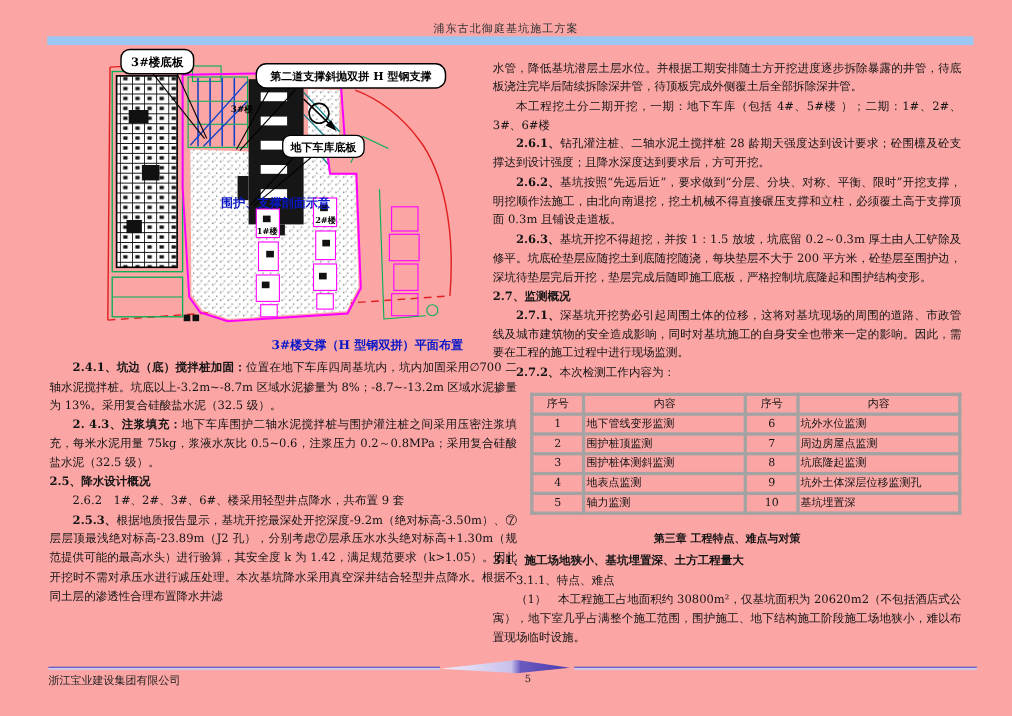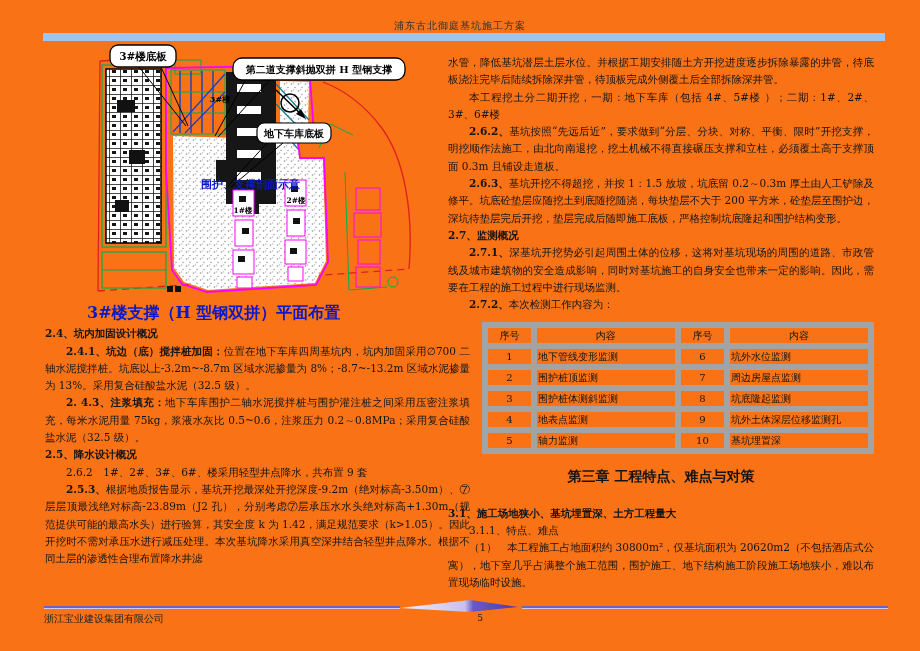--- a/index.html
+++ b/index.html
@@ -1,37 +1,37 @@
 <!DOCTYPE html>
 <html><head>
 <meta charset="utf-8">
 <style>
   html,body{margin:0;padding:0;background:#e9e9e9;}
-  .page{position:relative;width:920px;height:651px;margin:0 auto;background:#f97316;overflow:hidden;
+  .page{position:relative;width:920px;height:651px;margin:0 auto;background:#fca5a5;overflow:hidden;
         font-family:"DejaVu Serif","Liberation Serif",serif;color:#141414;}
   .header-title{position:absolute;top:19px;left:0;width:920px;text-align:center;
         font-size:10px;color:#333;letter-spacing:1px;}
   .header-rule{position:absolute;top:33px;left:43px;width:842px;height:8px;background:#9cc6f2;}
   .col{position:absolute;font-size:10.5px;line-height:17.3px;}
   .col-left{left:45px;top:40px;width:425px;}
   .col-right{left:448px;top:54px;width:426px;}
   .fig{margin-left:42px;width:334px;}
-  .fig-caption{width:334px;text-align:left;color:#0a18c8;font-weight:bold;
-        font-size:16px;line-height:15px;margin:2px 0 5px 0;}
+  .fig-caption{width:334px;text-align:right;color:#0a18c8;font-weight:bold;
+        font-size:11px;line-height:15px;margin:2px 0 5px 0;}
   .blk{text-align:justify;}
   .blk .b{font-weight:bold;}
   .blk.p{text-indent:21px;}
   .blk.p.noind{text-indent:0;}
   .blk.h{font-weight:bold;}
   .mon-table{border-collapse:collapse;margin:9px 0 0 34px;font-size:10px;line-height:12px;}
-  .mon-table th,.mon-table td{border:6px solid #a3a3a3;padding:1px 4px;height:13px;}
+  .mon-table th,.mon-table td{border:3px solid #a3a3a3;padding:1px 4px;height:13px;}
   .mon-table th{font-weight:normal;text-align:center;}
   .mon-table td.num{text-align:center;width:38px;}
   .mon-table td.txt{text-align:left;width:148px;padding-left:1px;}
-  .chapter{font-size:14px;font-weight:bold;text-align:center;margin:14px 0 19px 0;}
+  .chapter{font-size:10px;font-weight:bold;text-align:center;margin:14px 0 3px 0;}
   .footer-rule{position:absolute;top:606px;height:3px;
         background:linear-gradient(#6f63c2 0 55%, #cfc9ec 55% 100%);}
   .footer-rule.left{left:44px;width:356px;}
   .footer-rule.right{left:522px;width:366px;}
   .footer-arrow{position:absolute;left:400px;top:598px;}
   .company{position:absolute;left:44px;top:612px;font-size:10px;color:#222;}
   .pagenum{position:absolute;left:440px;top:613px;width:80px;text-align:center;font-size:9px;color:#222;}
   svg text{font-family:"DejaVu Serif","Liberation Serif",serif;}
 </style>
 </head>
@@ -180,33 +180,33 @@
         </g>
 
         <text x="114" y="148" font-size="11" font-weight="bold" fill="#0a18c8">围护、支撑剖面示意</text>
         <text x="156" y="173" text-anchor="middle" font-size="7.5" font-weight="bold" fill="#000">1#楼</text>
         <text x="209" y="163" text-anchor="middle" font-size="7.5" font-weight="bold" fill="#000">2#楼</text>
         <text x="133" y="62" text-anchor="middle" font-size="8" font-weight="bold" fill="#000">3#楼</text>
       </svg>
       <div class="fig-caption">3#楼支撑（H 型钢双拼）平面布置</div>
     </div>
     <div id="left-blocks">
-        <div class="blk h"><span class="b">2.4、坑内加固设计概况</span></div>
         <div class="blk p"><span class="b">2.4.1、坑边（底）搅拌桩加固：</span><span>位置在地下车库四周基坑内，坑内加固采用∅700 二轴水泥搅拌桩。坑底以上-3.2m~-8.7m 区域水泥掺量为 8%；-8.7~-13.2m 区域水泥掺量为 13%。采用复合硅酸盐水泥（32.5 级）。</span></div>
         <div class="blk p"><span class="b">2. 4.3、注浆填充：</span><span>地下车库围护二轴水泥搅拌桩与围护灌注桩之间采用压密注浆填充，每米水泥用量 75kg，浆液水灰比 0.5~0.6，注浆压力 0.2～0.8MPa；采用复合硅酸盐水泥（32.5 级）。</span></div>
         <div class="blk h"><span class="b">2.5、降水设计概况</span></div>
         <div class="blk p"><span>2.6.2　1#、2#、3#、6#、楼采用轻型井点降水，共布置 9 套</span></div>
         <div class="blk p"><span class="b">2.5.3、</span><span>根据地质报告显示，基坑开挖最深处开挖深度-9.2m（绝对标高-3.50m）、⑦层层顶最浅绝对标高-23.89m（J2 孔），分别考虑⑦层承压水水头绝对标高+1.30m（规范提供可能的最高水头）进行验算，其安全度 k 为 1.42，满足规范要求（k&gt;1.05）。因此开挖时不需对承压水进行减压处理。本次基坑降水采用真空深井结合轻型井点降水。根据不同土层的渗透性合理布置降水井滤</span></div>
       </div>
   </div>
 
   <div class="col col-right">
     <div id="right-top-blocks">
         <div class="blk p noind"><span>水管，降低基坑潜层土层水位。并根据工期安排随土方开挖进度逐步拆除暴露的井管，待底板浇注完毕后陆续拆除深井管，待顶板完成外侧覆土后全部拆除深井管。</span></div>
         <div class="blk p"><span>本工程挖土分二期开挖，一期：地下车库（包括 4#、5#楼 ）；二期：1#、2#、3#、6#楼</span></div>
+        <div class="blk p"><span class="b">2.6.1、</span><span>钻孔灌注桩、二轴水泥土搅拌桩 28 龄期天强度达到设计要求；砼围檩及砼支撑达到设计强度；且降水深度达到要求后，方可开挖。</span></div>
         <div class="blk p"><span class="b">2.6.2、</span><span>基坑按照“先远后近”，要求做到“分层、分块、对称、平衡、限时”开挖支撑，明挖顺作法施工，由北向南退挖，挖土机械不得直接碾压支撑和立柱，必须覆土高于支撑顶面 0.3m 且铺设走道板。</span></div>
         <div class="blk p"><span class="b">2.6.3、</span><span>基坑开挖不得超挖，并按 1：1.5 放坡，坑底留 0.2～0.3m 厚土由人工铲除及修平。坑底砼垫层应随挖土到底随挖随浇，每块垫层不大于 200 平方米，砼垫层至围护边，深坑待垫层完后开挖，垫层完成后随即施工底板，严格控制坑底隆起和围护结构变形。</span></div>
         <div class="blk h"><span class="b">2.7、监测概况</span></div>
         <div class="blk p"><span class="b">2.7.1、</span><span>深基坑开挖势必引起周围土体的位移，这将对基坑现场的周围的道路、市政管线及城市建筑物的安全造成影响，同时对基坑施工的自身安全也带来一定的影响。因此，需要在工程的施工过程中进行现场监测。</span></div>
         <div class="blk p"><span class="b">2.7.2、</span><span>本次检测工作内容为：</span></div>
       </div>
     <table class="mon-table" id="mon-table">
       <thead>
           <tr>
             <th class="num" style="text-align: center;">序号</th>

